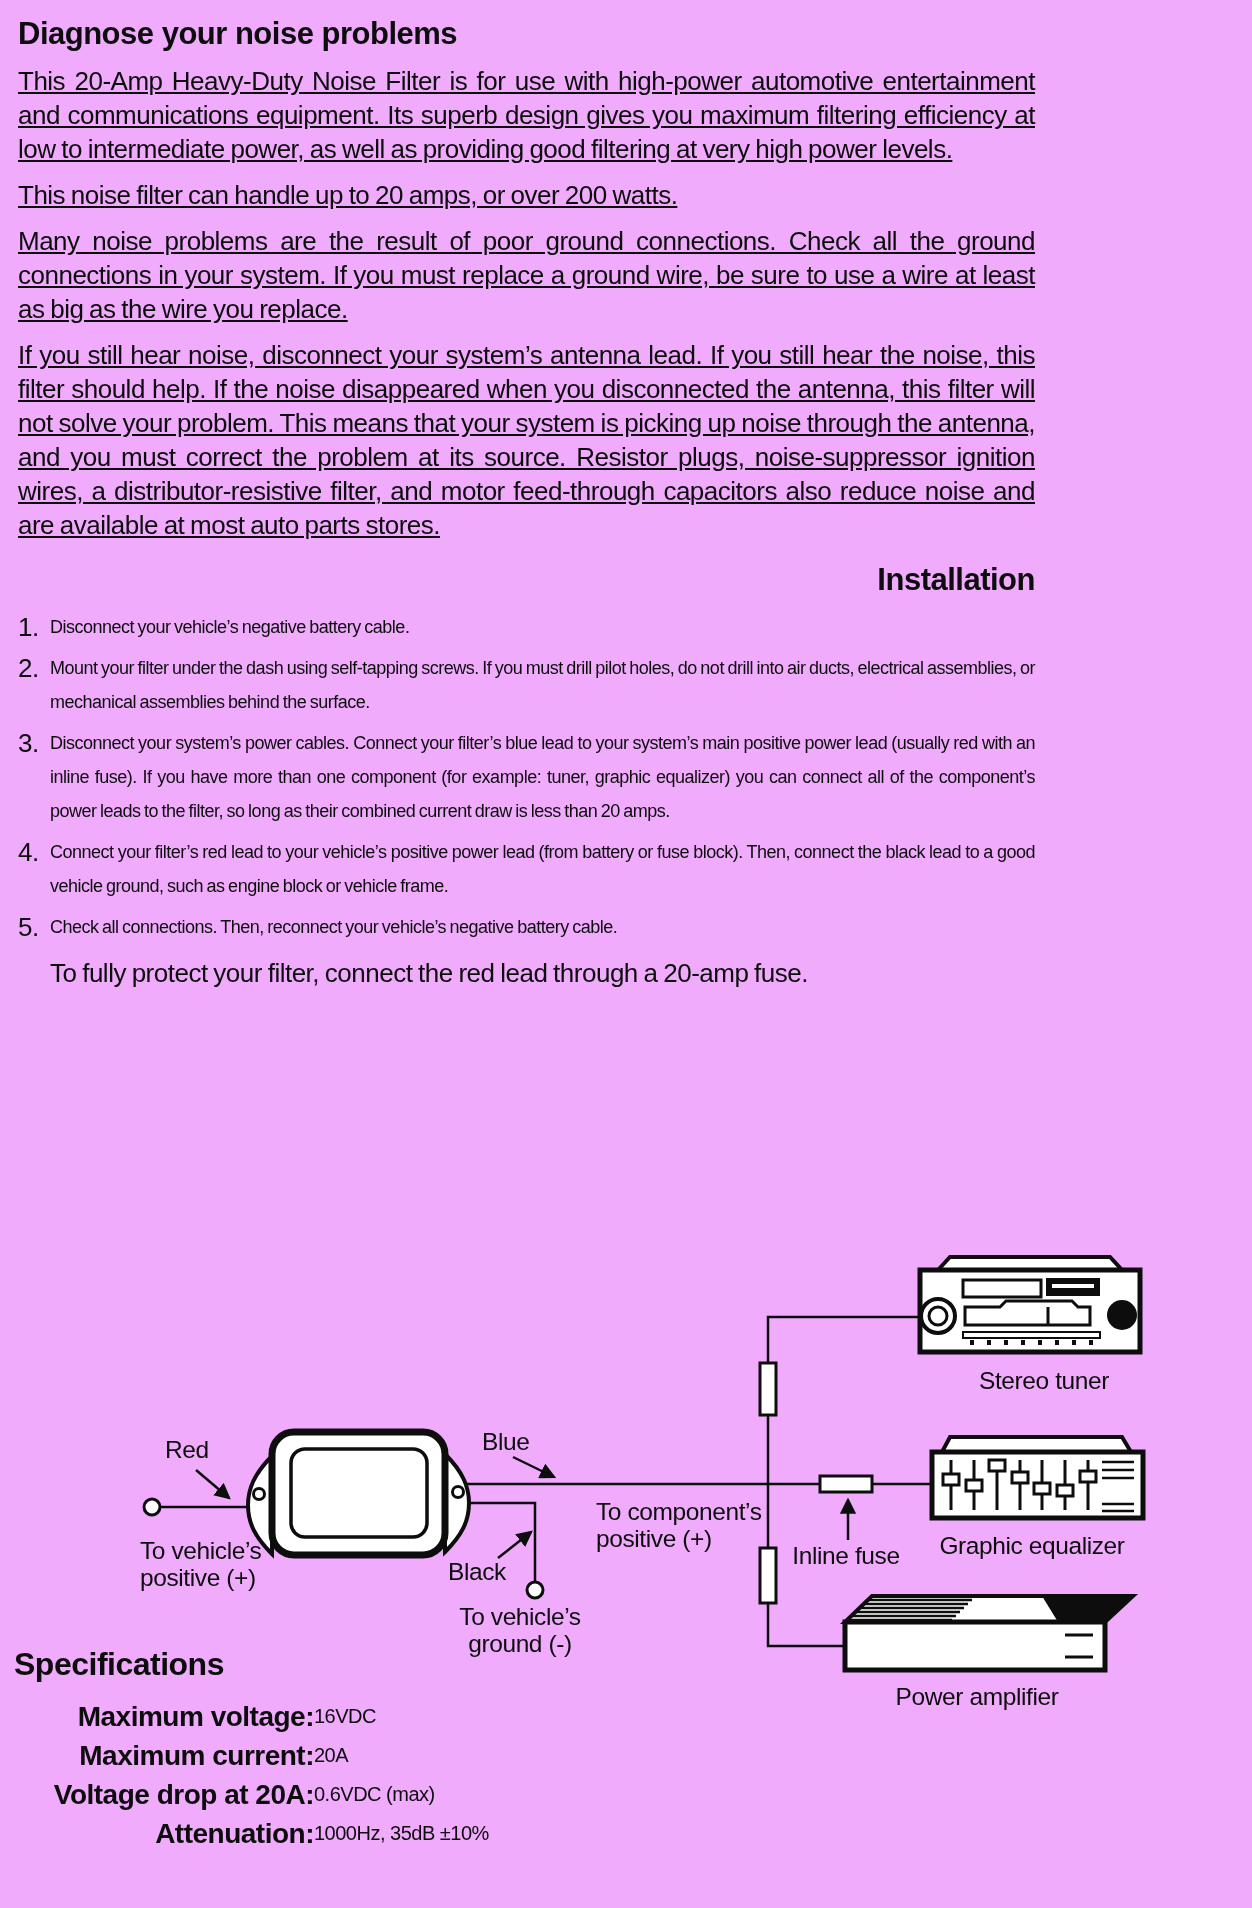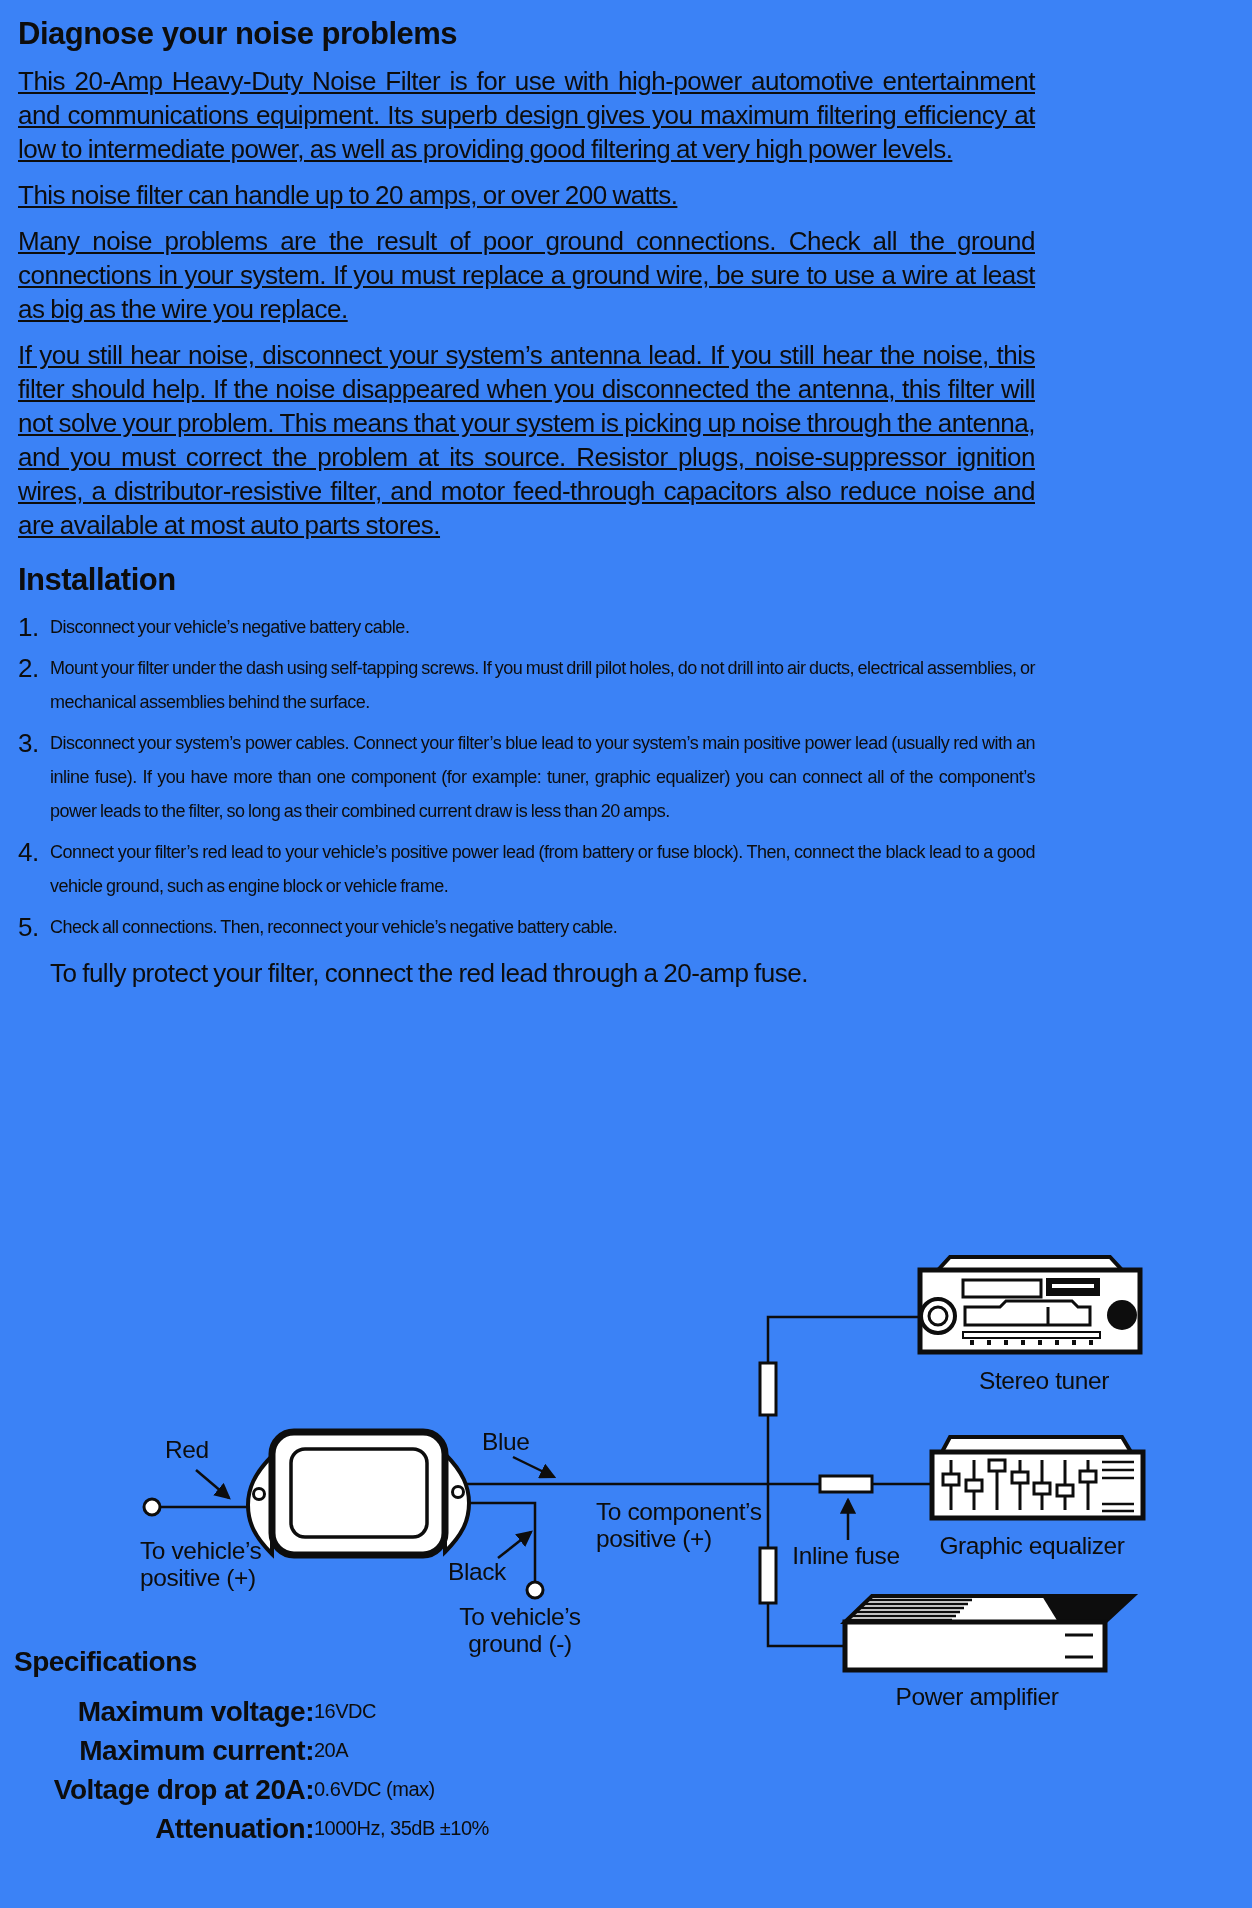--- a/index.html
+++ b/index.html
@@ -1,23 +1,23 @@
 <!DOCTYPE html>
 <html><head>
 <meta charset="utf-8">
 <style>
   html,body{margin:0;padding:0;background:#e8e8e4;}
   .page{
-    position:relative; width:1252px; height:1908px; background:#3b82f6;
+    position:relative; width:1252px; height:1908px; background:#f0abfc;
     margin:0 auto; overflow:hidden; color:#0d0d0d;
     font-family:"Liberation Sans","DejaVu Sans",sans-serif;
   }
   .text-col{ position:absolute; top:10px; left:18px; width:1017px; }
   h1.doc-h{ font-size:31px; font-weight:bold; letter-spacing:-0.5px; margin:6px 0 12px 0; }
-  h2.doc-h{ font-size:31px; font-weight:bold; letter-spacing:-0.5px; margin:20px 0 12px 0; }
+  h2.doc-h{ font-size:31px; font-weight:bold; letter-spacing:-0.5px; margin:20px 0 12px 0;text-align:right; }
   p.body-p{
     font-size:26px; line-height:34px; letter-spacing:-0.5px; word-spacing:-1px;
     text-align:justify; margin:0 0 12px 0;text-decoration:underline;
   }
   .step{ display:flex; margin:0 0 7px 0; }
   .step .num{
     flex:0 0 32px; font-size:26px; line-height:34px; letter-spacing:-0.5px;
   }
   .step .txt{
     flex:1; font-size:18px; line-height:34px; letter-spacing:-0.5px; word-spacing:-1px;
@@ -25,21 +25,21 @@
   }
   p.note{
     font-size:26px; line-height:34px; letter-spacing:-0.5px; word-spacing:-1px;
     margin:12px 0 0 32px;
   }
   
   .diagram{ position:absolute; top:1232px; left:0; width:1252px; height:480px; }
   .dlabel{ font-family:"Liberation Sans","DejaVu Sans",sans-serif; font-size:24.5px; fill:#0d0d0d; letter-spacing:-0.4px; }
   
   .specs{ position:absolute; top:1646px; left:14px; width:640px; }
-  .specs h2{ font-size:28px; font-weight:bold; letter-spacing:-0.5px; margin:0 0 14px 0; }
+  .specs h2{ font-size:32px; font-weight:bold; letter-spacing:-0.5px; margin:0 0 14px 0; }
   .spec-row{ display:flex; align-items:flex-start;text-align:right; }
   .spec-label{ flex:0 0 300px; font-size:28px; font-weight:bold; line-height:39px; letter-spacing:-0.5px; white-space:nowrap; }
   .spec-value, .spec-value-line{ font-size:20px; line-height:39px; letter-spacing:-0.5px; white-space:nowrap; }
 </style>
 </head>
 <body>
 
 <div class="page">
 
   <div class="text-col">

